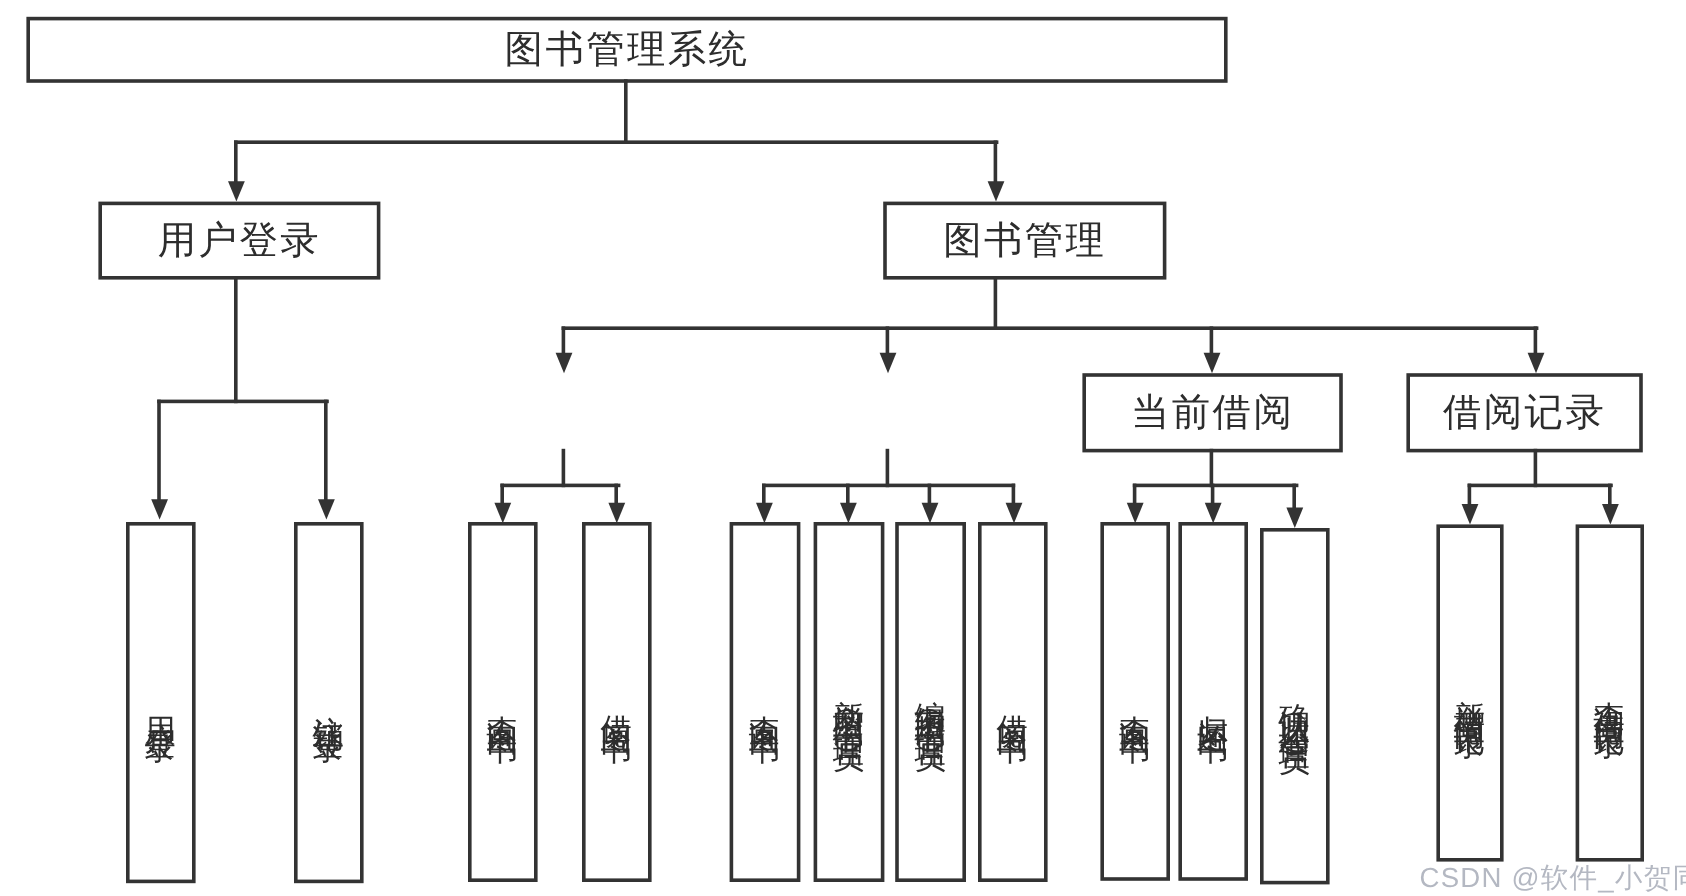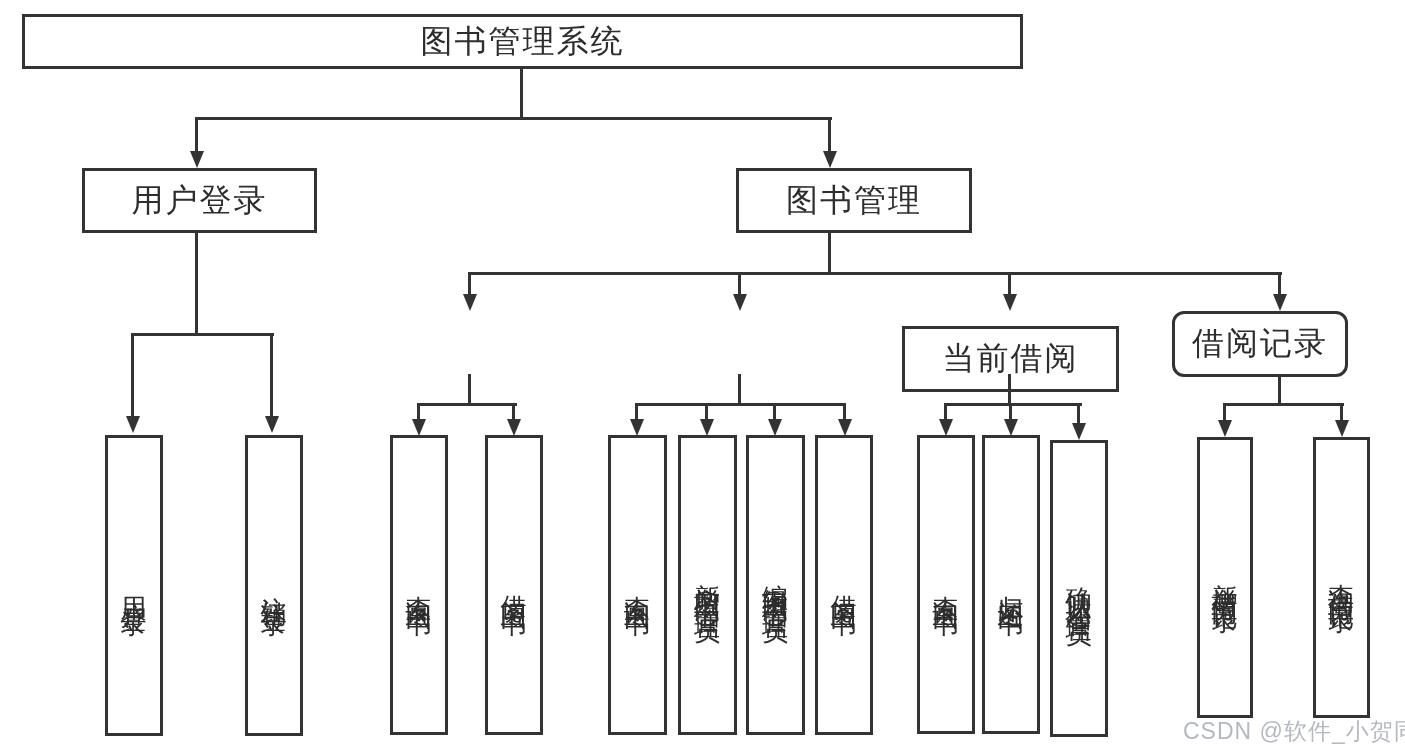--- a/index.html
+++ b/index.html
@@ -86,24 +86,24 @@
   <div class="hline" style="left:468px;top:272px;width:814px;"></div>
   <div class="vline" style="left:468px;top:272px;height:24px;"></div>
   <div class="ahead" style="left:463px;top:294px;"></div>
   <div class="vline" style="left:738px;top:272px;height:24px;"></div>
   <div class="ahead" style="left:733px;top:294px;"></div>
   <div class="vline" style="left:1008px;top:272px;height:24px;"></div>
   <div class="ahead" style="left:1003px;top:294px;"></div>
   <div class="vline" style="left:1278px;top:272px;height:24px;"></div>
   <div class="ahead" style="left:1273px;top:294px;"></div>
 
-  <div class="box hbox" style="left:902px;top:326px;width:217px;height:66px;">
+  <div class="box hbox" style="left:902px;top:311px;width:217px;height:66px;">
     <span>当前借阅</span>
   </div>
-  <div class="box hbox" style="left:1172px;top:311px;width:176px;height:66px;border-radius:12px;">
+  <div class="box hbox" style="left:1172px;top:311px;width:197px;height:66px;">
     <span>借阅记录</span>
   </div>
 
   <div class="vline" style="left:468px;top:374px;height:32px;"></div>
   <div class="vline" style="left:738px;top:374px;height:32px;"></div>
   <div class="vline" style="left:1008px;top:374px;height:32px;"></div>
   <div class="vline" style="left:1278px;top:374px;height:32px;"></div>
 
   <div class="hline" style="left:417px;top:403px;width:100px;"></div>
   <div class="hline" style="left:635px;top:403px;width:211px;"></div>

